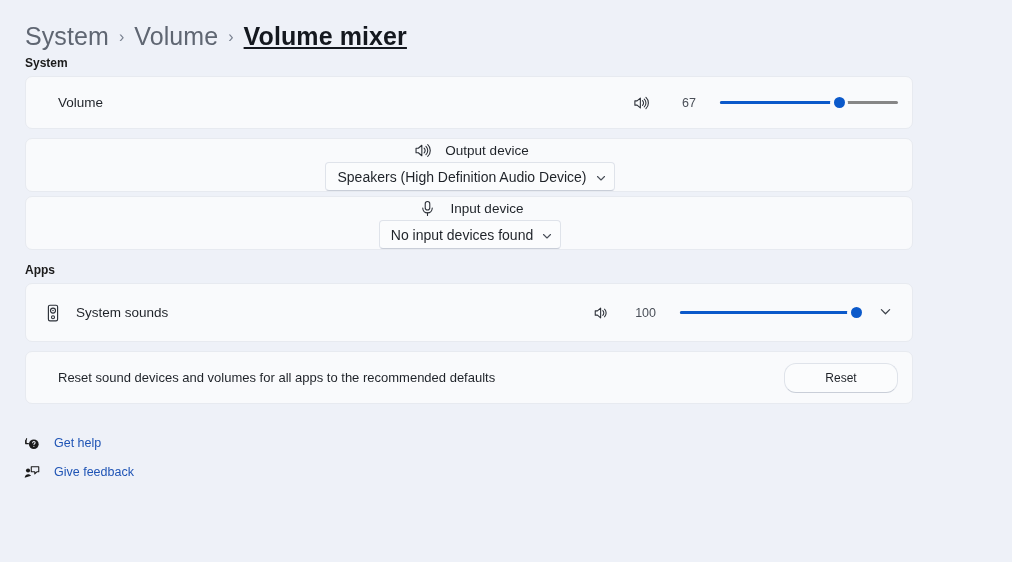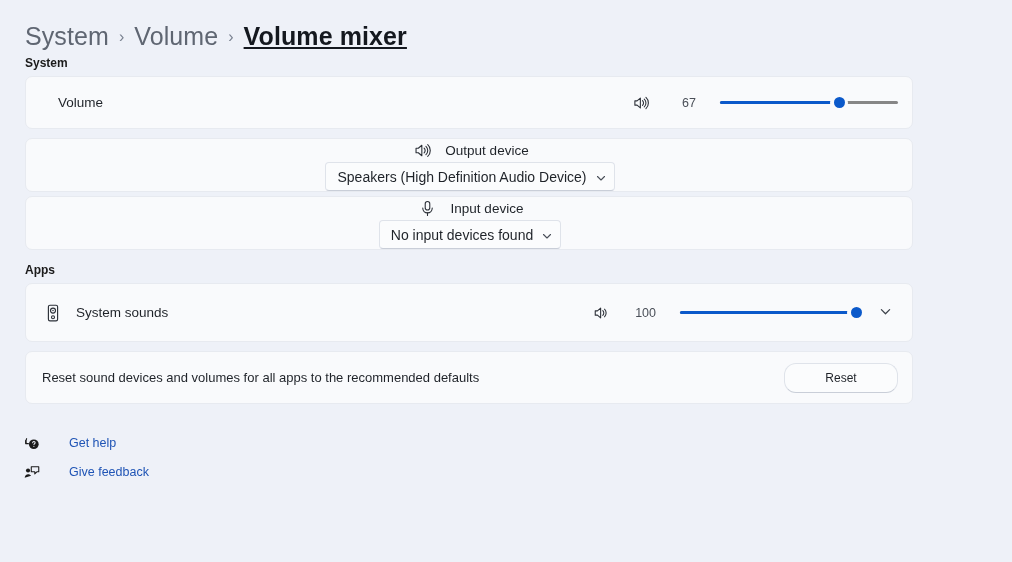--- a/index.html
+++ b/index.html
@@ -170,20 +170,21 @@
     color: #3c414a;
     border-radius: 4px;
     margin-left: 6px;
   }
   .expander svg { width: 13px; height: 13px; }
 
   
   .reset-text {
     font-size: 13px;
     color: #1f2329;
+    margin-left: 16px;
   }
   .reset-btn {
     min-width: 114px;
     height: 30px;
     background: #fbfcfd;
     border: 1px solid #dfe3ea;
     border-bottom-color: #c9ced8;
     border-radius: 12px;
     font-size: 12px;
     color: #1f2329;
@@ -191,21 +192,21 @@
     align-items: center;
     justify-content: center;
     font-family: "Liberation Sans", sans-serif;
   }
 
   
   .links { margin: 24px 0 0 22px; }
   .link-row {
     display: flex;
     align-items: center;
-    gap: 28px;
+    gap: 13px;
     height: 29px;
   }
   .link-icon {
     width: 19px; height: 19px;
     color: #1b1b1b;
     display: flex;
     align-items: center;
     justify-content: center;
     flex: none;
   }

